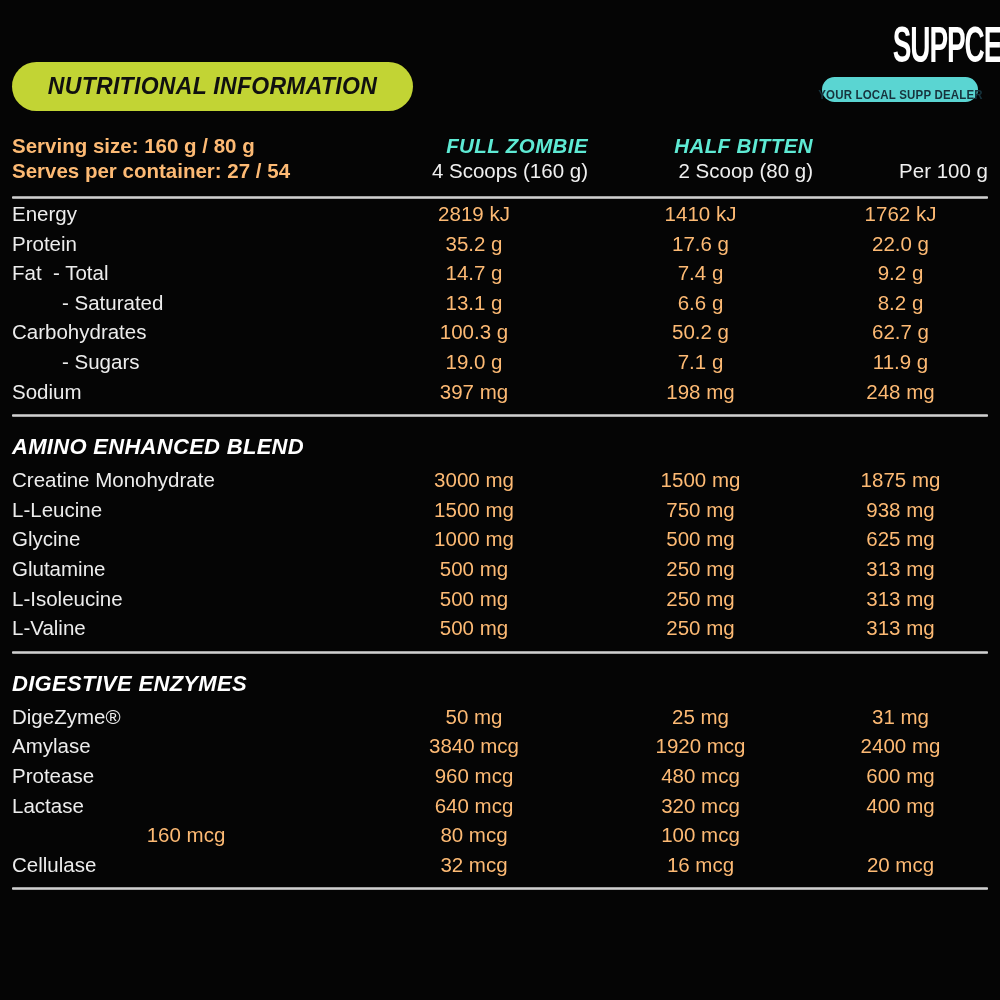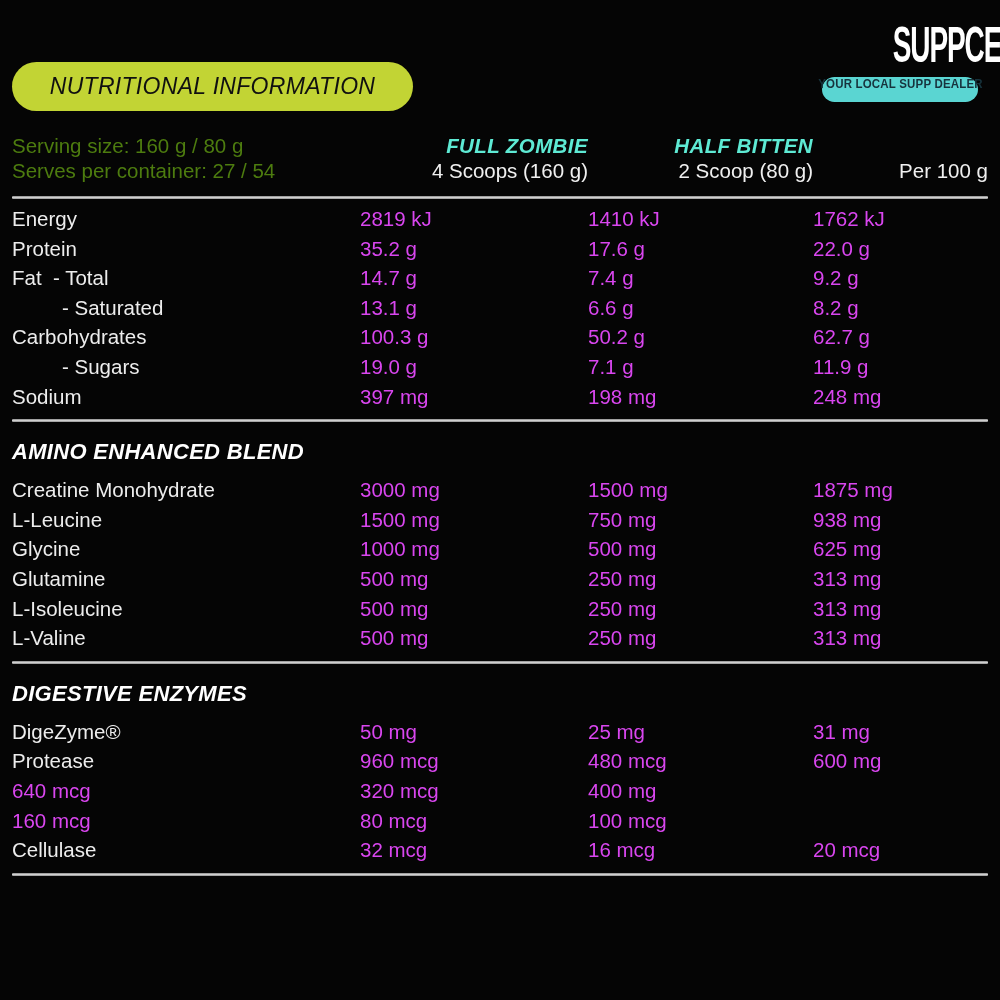--- a/index.html
+++ b/index.html
@@ -16,21 +16,21 @@
   .title-pill {
     position: absolute;
     left: 12px; top: 62px;
     width: 401px; height: 49px;
     background: var(--title-pill, #c2d434);
     border-radius: 25px;
     display: flex; align-items: center; justify-content: center;
   }
   .title-pill span {
     font-size: 23px;
-    font-weight: normal;
+    font-weight: bold;
     font-style: italic;
     letter-spacing: .3px;
     color: var(--title-text, #101010);
   }
 
   
   .logo {
     position: absolute;
     top: 14px; right: 22px;
     width: 156px;
@@ -45,21 +45,21 @@
     letter-spacing: -2px;
     transform: scaleX(0.56);
     transform-origin: center;
     white-space: nowrap;
   }
   .logo .tagline {
     margin-top: 1px;
     width: 156px; height: 25px;
     background: var(--tagline-bg, #5ad5d2);
     border-radius: 13px;
-    display: flex; align-items: flex-start; justify-content: center;
+    display: flex; align-items: flex-end; justify-content: center;
   }
   .logo .tagline span {
     display:inline-block;
     font-size: 12.5px;
     font-weight: bold;
     letter-spacing: .2px;
     color: var(--tagline-text, #17333d);
     transform: scaleX(0.92);
     white-space: nowrap;
   }
@@ -68,52 +68,52 @@
   .table {
     position: absolute;
     left: 12px; top: 133px;
     width: 976px;
   }
   .grid-cols {
     display: grid;
     grid-template-columns: 348px 228px 225px 175px;
   }
   .table-head .cell { line-height: 25px; font-size: 20.5px; }
-  .table-head .lbl  { text-align: left; color:#4d7c0f; }
+  .table-head .lbl  { text-align: left; color:#fdba74;font-weight:bold; }
   .table-head .colhead {
     text-align: right;
     font-weight: bold;
     font-style: italic;
     color: #5eead4;
     letter-spacing: .4px;
   }
   .table-head .sub { text-align: right; color:#f0f0f0; }
 
   .rule {
     height: 3px;
     margin-top: 13px;
     background: linear-gradient(#8a8a8a, #d6d6d6 55%, #8a8a8a);
     border-radius: 1px;
   }
   .rule.mid { margin-top: 8px; }
 
-  .section .rows { padding-top: 5px; }
+  .section .rows { }
   .section-title {
     margin: 15px 0 3px;
     font-size: 22px;
     line-height: 30px;
     font-weight: bold;
     font-style: italic;
     color: #ffffff;
     letter-spacing: .3px;
   }
   .row { line-height: 29.6px; font-size: 20.5px; }
   .row .row-label { text-align: left; white-space: pre; color: #ededed; }
   .row .row-label.indent { padding-left: 50px; }
-  .row .val { text-align: left; color: #d946ef; }
+  .row .val { text-align: center; color: #fdba74; }
 </style>
 </head>
 <body>
 
 <div class="title-pill">
   <span>NUTRITIONAL INFORMATION</span>
 </div>
 
 <div class="logo">
   <div class="word">SUPPCENTRE</div>
@@ -234,26 +234,33 @@
       <div class="section">
         <div class="section-title">DIGESTIVE ENZYMES</div>
         <div class="rows">
           <div class="row grid-cols">
             <div class="row-label">DigeZyme®</div>
             <div class="val">50 mg</div>
             <div class="val">25 mg</div>
             <div class="val">31 mg</div>
           </div>
           <div class="row grid-cols">
+            <div class="row-label">Amylase</div>
+            <div class="val">3840 mcg</div>
+            <div class="val">1920 mcg</div>
+            <div class="val">2400 mg</div>
+          </div>
+          <div class="row grid-cols">
             <div class="row-label">Protease</div>
             <div class="val">960 mcg</div>
             <div class="val">480 mcg</div>
             <div class="val">600 mg</div>
           </div>
           <div class="row grid-cols">
+            <div class="row-label">Lactase</div>
             <div class="val">640 mcg</div>
             <div class="val">320 mcg</div>
             <div class="val">400 mg</div>
           </div>
           <div class="row grid-cols">
             <div class="val">160 mcg</div>
             <div class="val">80 mcg</div>
             <div class="val">100 mcg</div>
           </div>
           <div class="row grid-cols">

